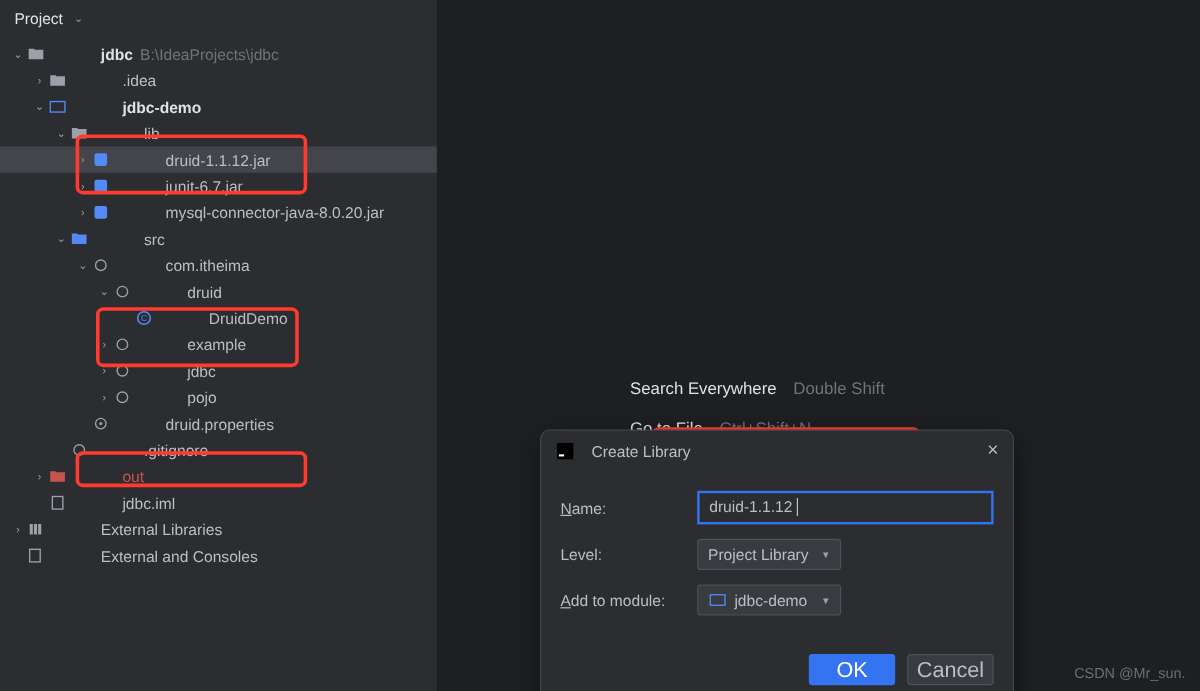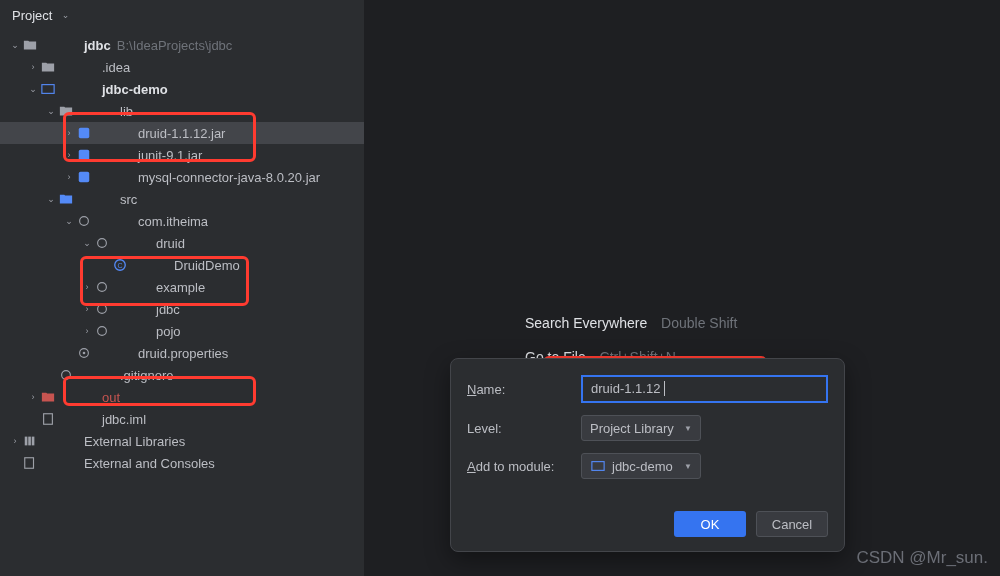--- a/index.html
+++ b/index.html
@@ -139,31 +139,31 @@
       padding: 8px 16px 14px;
     }
     .btn {
       min-width: 72px;
       height: 26px;
       border-radius: 3px;
       display: flex;
       align-items: center;
       justify-content: center;
       cursor: pointer;
-      font-size: 13px;
+      font-size: 18px;
     }
     .btn-primary { background: #3574f0; color: #fff; }
     .btn-secondary { background: #393b40; border: 1px solid #4e5157; color: #bcbec4; }
     
     .watermark {
       position: absolute;
       bottom: 8px;
       right: 12px;
       color: #6b6e76;
-      font-size: 17px;
+      font-size: 12px;
     }
   </style>
 </head>
 <body>
 
 <div class="container">
   <div class="sidebar">
     <div class="project-header">
       <span>Project</span>
       <span class="chevron">⌄</span>
@@ -227,21 +227,21 @@
       </div>
 
       <div class="tree-row">
         <span class="indent" style="width:62px"></span>
         <span class="chevron">›</span>
         <span class="ico">
             <svg viewBox="0 0 16 16">
               <rect x="2" y="2" width="12" height="12" rx="2" fill="#548af7"></rect>
             </svg>
           </span>
-        <span class="label">junit-9.1.jar</span>
+        <span class="label">junit-6.7.jar</span>
       </div>
 
       <div class="tree-row">
         <span class="indent" style="width:62px"></span>
         <span class="chevron">›</span>
         <span class="ico">
             <svg viewBox="0 0 16 16">
               <rect x="2" y="2" width="12" height="12" rx="2" fill="#548af7"></rect>
             </svg>
           </span>
@@ -407,20 +407,30 @@
     </div>
   </div>
 </div>
 
 <div class="highlight-red" style="top:112px; left:63px; width:193px; height:50px"></div>
 <div class="highlight-red" style="top:256px; left:80px; width:169px; height:50px"></div>
 <div class="highlight-red" style="top:376px; left:63px; width:193px; height:30px"></div>
 <div class="highlight-red" style="top:356px; left:543px; width:224px; height:158px"></div>
 
 <div class="dialog">
+  <div class="dialog-header">
+    <span class="ico">
+        <svg viewBox="0 0 16 16">
+          <rect width="16" height="16" fill="#000"></rect>
+          <rect x="2" y="11" width="5" height="2" fill="#fff"></rect>
+        </svg>
+      </span>
+    <span class="dialog-title">Create Library</span>
+    <span class="dialog-close">×</span>
+  </div>
   <div class="dialog-body">
     <div class="form-row">
       <div class="form-label"><span class="u">N</span>ame:</div>
       <div class="text-input"><span>druid-1.1.12</span><span class="cursor">&nbsp;</span></div>
     </div>
     <div class="form-row">
       <div class="form-label">Level:</div>
       <div class="select">
         <span class="flex">Project Library</span>
         <span class="car">▼</span>

